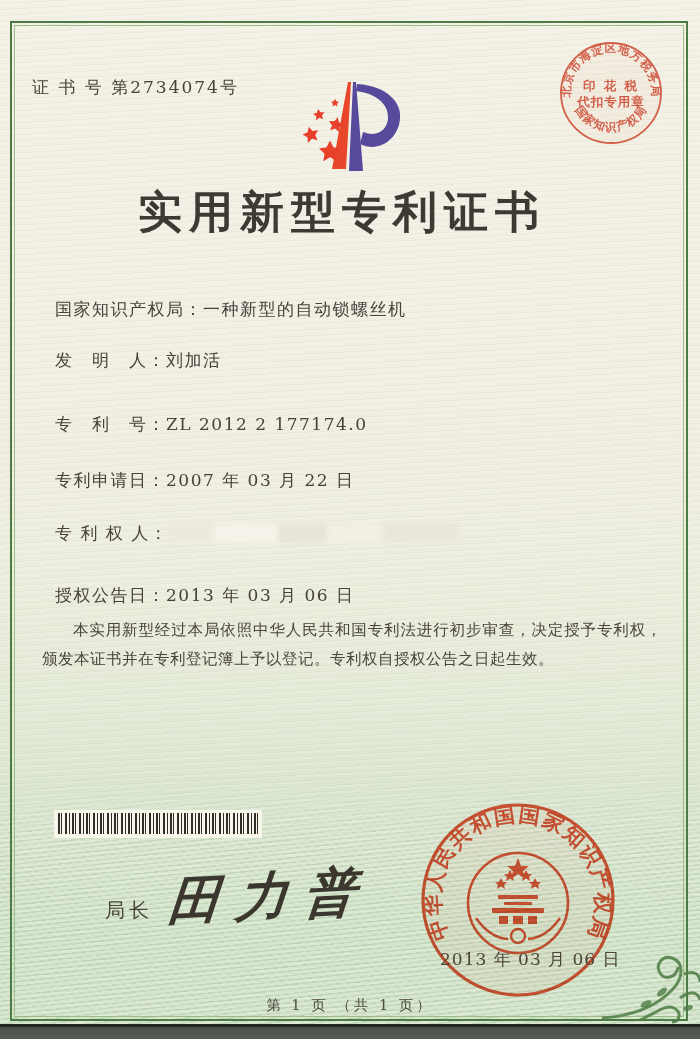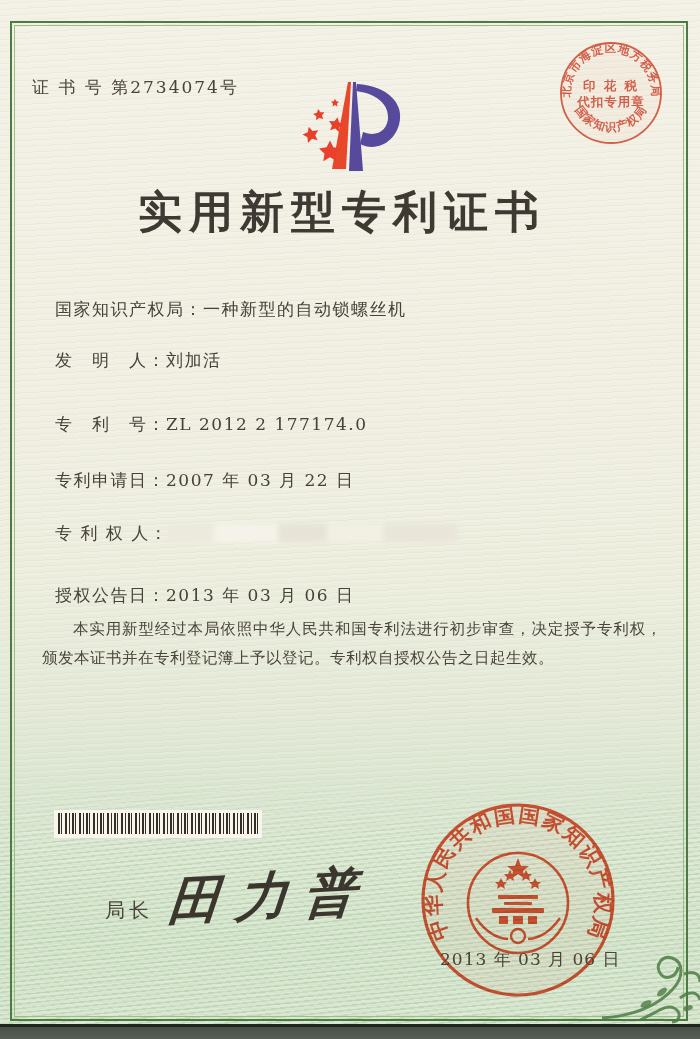--- a/index.html
+++ b/index.html
@@ -20,21 +20,21 @@
   .tax-stamp{position:absolute;left:558px;top:40px;z-index:3;mix-blend-mode:multiply;opacity:.88;}
   .title{position:absolute;left:0;right:16px;top:183px;text-align:center;font-size:44px;font-weight:700;
     letter-spacing:7px;color:#3e3a33;z-index:2;}
   .fields{position:absolute;left:55px;top:290px;z-index:2;color:#46413a;font-size:17px;}
   .field-row{position:absolute;left:0;white-space:nowrap;letter-spacing:1.5px;}
   .redacted{display:inline-block;width:290px;height:18px;vertical-align:-3px;border-radius:2px;
     background:linear-gradient(90deg,#ece9dd 0 16%,#f5f3e9 16% 38%,#e7e4d7 38% 55%,#f2efe3 55% 74%,#e9e6d9 74% 100%);
     filter:blur(2.5px);}
   .body-text{position:absolute;left:42px;width:620px;top:616px;z-index:2;color:#4a443d;
     font-size:15.5px;line-height:29px;text-align:justify;letter-spacing:0.5px;}
-  .body-text p{margin:0;text-indent:2em;font-family:Liberation Mono, monospace;}
+  .body-text p{margin:0;text-indent:2em;}
   .barcode-wrap{position:absolute;left:54px;top:810px;width:208px;height:28px;background:#f7f5ec;z-index:2;}
   .barcode{position:absolute;left:4px;top:3px;width:200px;height:21px;
     background:repeating-linear-gradient(90deg,#332e26 0 2px,transparent 2px 3px,#332e26 3px 4px,transparent 4px 7px,#332e26 7px 9px,transparent 9px 11px,#332e26 11px 12px,transparent 12px 14px);}
   .sig-label{position:absolute;left:105px;top:897px;font-size:20px;letter-spacing:4px;color:#4a443a;z-index:2;}
   .sig-name{position:absolute;left:168px;top:862px;font-size:52px;font-style:italic;font-weight:600;
     letter-spacing:16px;color:#3c372e;transform:rotate(-3deg) skewX(-8deg);z-index:2;}
   .seal{position:absolute;left:418px;top:800px;z-index:3;mix-blend-mode:multiply;opacity:.92;}
   .seal-date{position:absolute;left:440px;top:948px;font-size:17px;letter-spacing:1px;color:#4a4336;z-index:4;white-space:nowrap;}
   .ornament{position:absolute;left:600px;top:938px;z-index:2;}
   .footer{position:absolute;left:0;right:0;top:996px;text-align:center;font-size:14.5px;
@@ -141,14 +141,15 @@
       <path d="M80,60 C90,52 98,54 100,62"></path>
       <path d="M84,36 C94,32 100,36 100,44"></path>
     </g>
     <g fill="#4e7d45" opacity="0.8">
       <ellipse cx="46" cy="66" rx="6" ry="3" transform="rotate(-28 46 66)"></ellipse>
       <ellipse cx="62" cy="54" rx="6" ry="3" transform="rotate(-40 62 54)"></ellipse>
       <ellipse cx="88" cy="70" rx="5" ry="2.6" transform="rotate(-15 88 70)"></ellipse>
     </g>
   </svg>
 
+  <div class="footer">第 1 页 （共 1 页）</div>
   <div class="bottom-band"></div>
 </div>
 
 </body></html>

